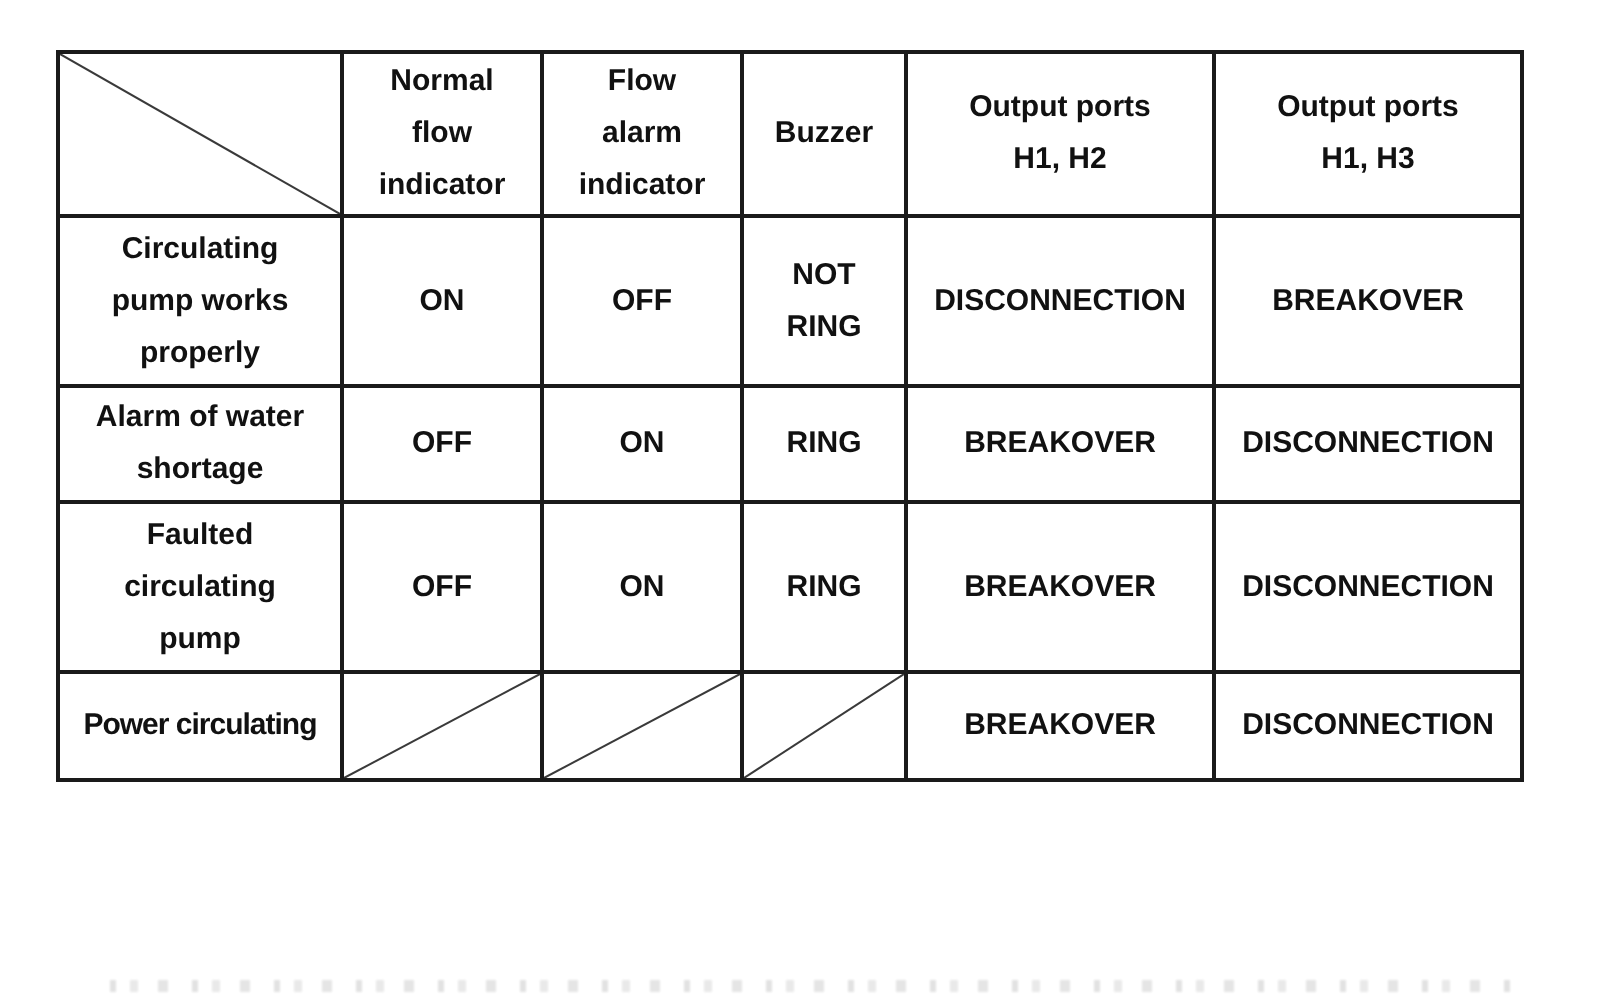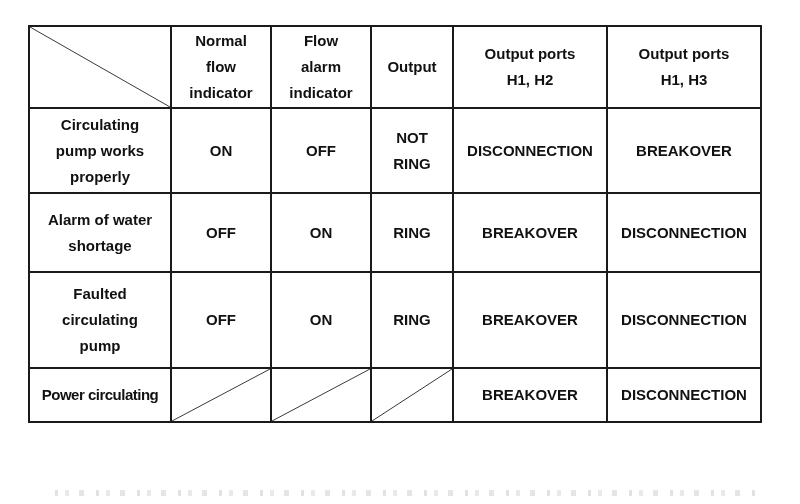--- a/index.html
+++ b/index.html
@@ -83,51 +83,51 @@
         <svg class="diag-svg" viewBox="0 0 100 100" preserveAspectRatio="none">
           <line x1="0" y1="0" x2="100" y2="100"></line>
         </svg>
       </td>
       <td class="lh-tight">Normal
 flow
 indicator</td>
       <td class="lh-loose">Flow
 alarm
 indicator</td>
-      <td>Output</td>
+      <td>Buzzer</td>
       <td class="lh-loose">Output ports
 H1, H2</td>
       <td class="lh-loose">Output ports
 H1, H3</td>
     </tr>
 
     <tr style="height:85px">
       <td class="row-label">Circulating
 pump works
 properly</td>
       <td>ON</td>
       <td>OFF</td>
       <td class="lh-loose">NOT
 RING</td>
       <td>DISCONNECTION</td>
       <td>BREAKOVER</td>
     </tr>
 
 
-    <tr style="height:79px">
+    <tr style="height:58px">
       <td class="row-label">Alarm of water
 shortage</td>
       <td>OFF</td>
       <td>ON</td>
       <td>RING</td>
       <td>BREAKOVER</td>
       <td>DISCONNECTION</td>
     </tr>
 
-    <tr style="height:96px">
+    <tr style="height:85px">
       <td class="row-label">Faulted
 circulating
 pump</td>
       <td>OFF</td>
       <td>ON</td>
       <td>RING</td>
       <td>BREAKOVER</td>
       <td>DISCONNECTION</td>
     </tr>
 

